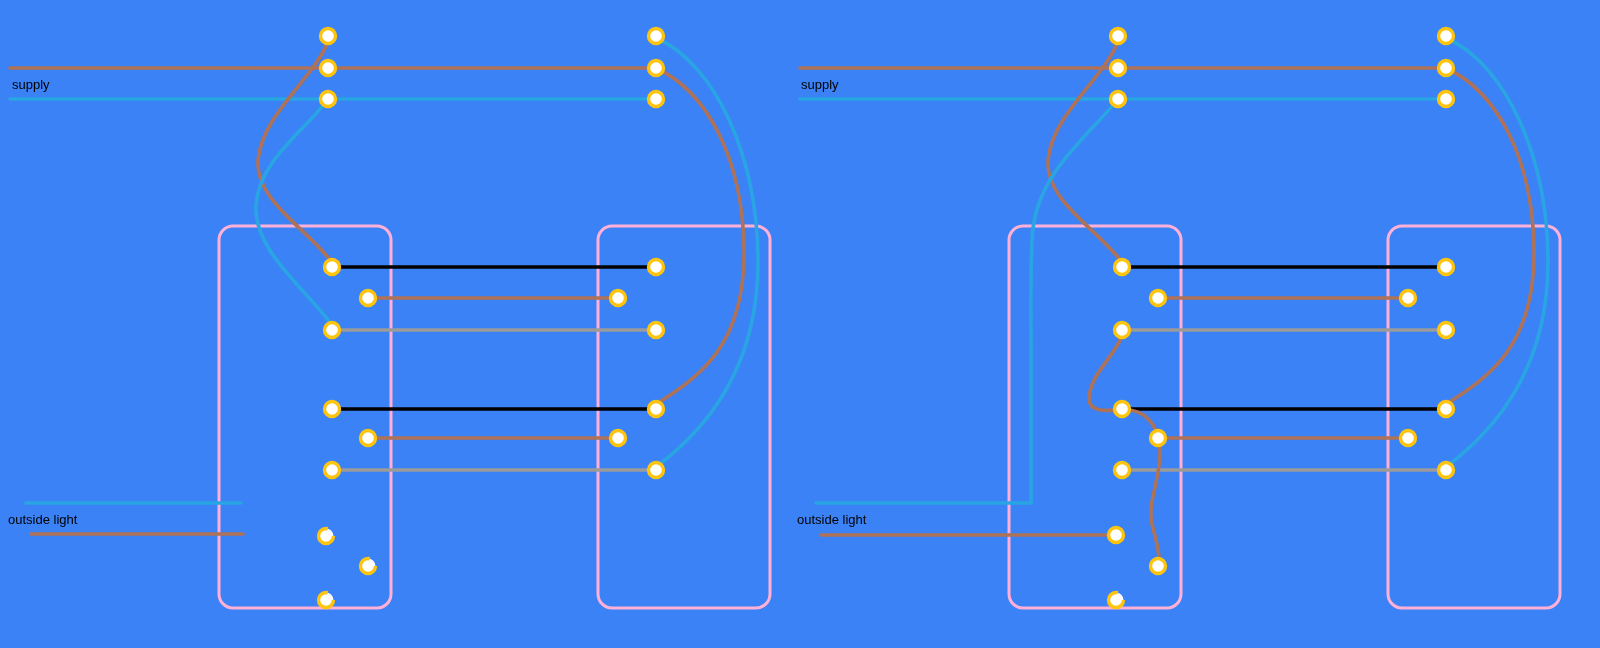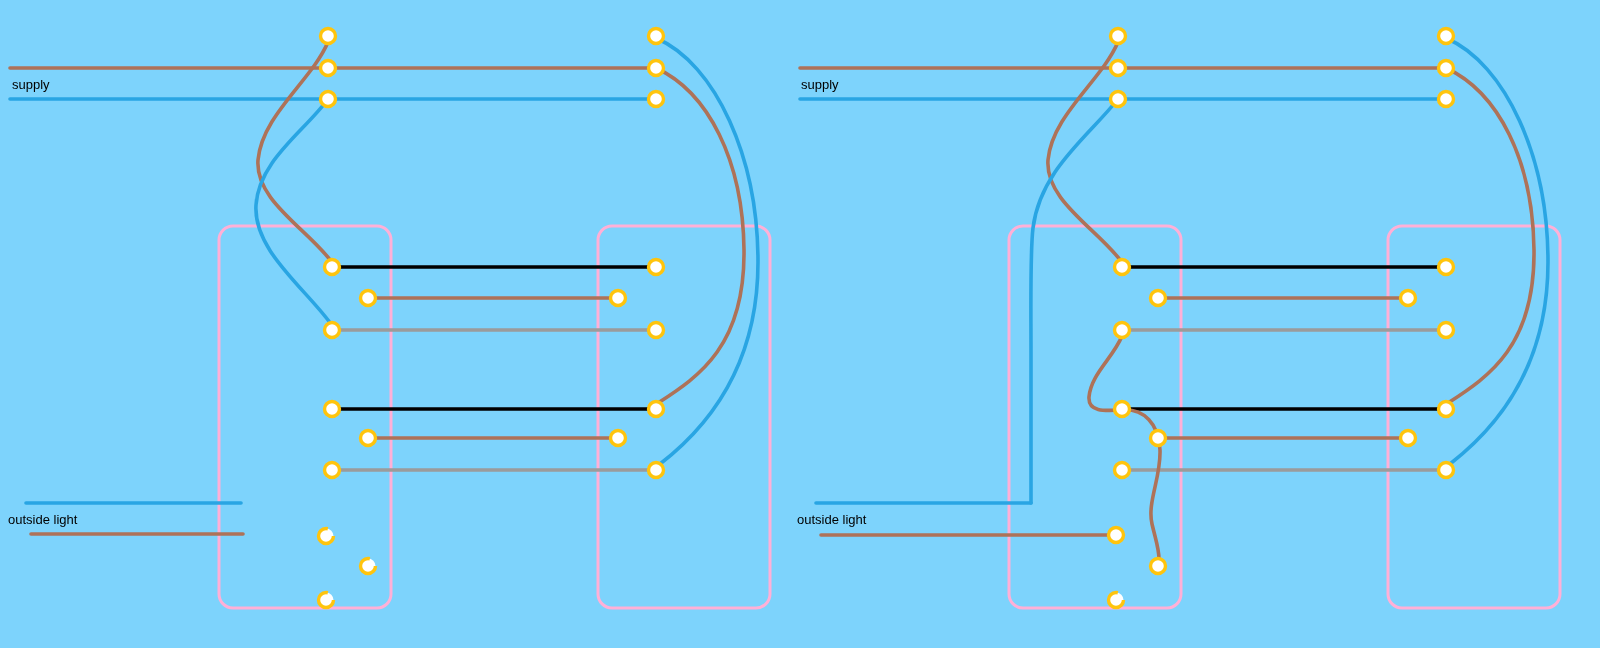--- a/index.html
+++ b/index.html
@@ -4,21 +4,21 @@
 <style>
   html, body {
     margin: 0;
     padding: 0;
     background: #ffffff;
   }
   .canvas-wrap {
     width: 1600px;
     height: 648px;
     position: relative;
-    background: #7dd3fc;
+    background: #3b82f6;
     overflow: hidden;
   }
   svg text {
     font-family: "Liberation Sans", sans-serif;
     font-size: 13px;
     fill: #000000;
   }
 </style>
 </head>
 <body>

